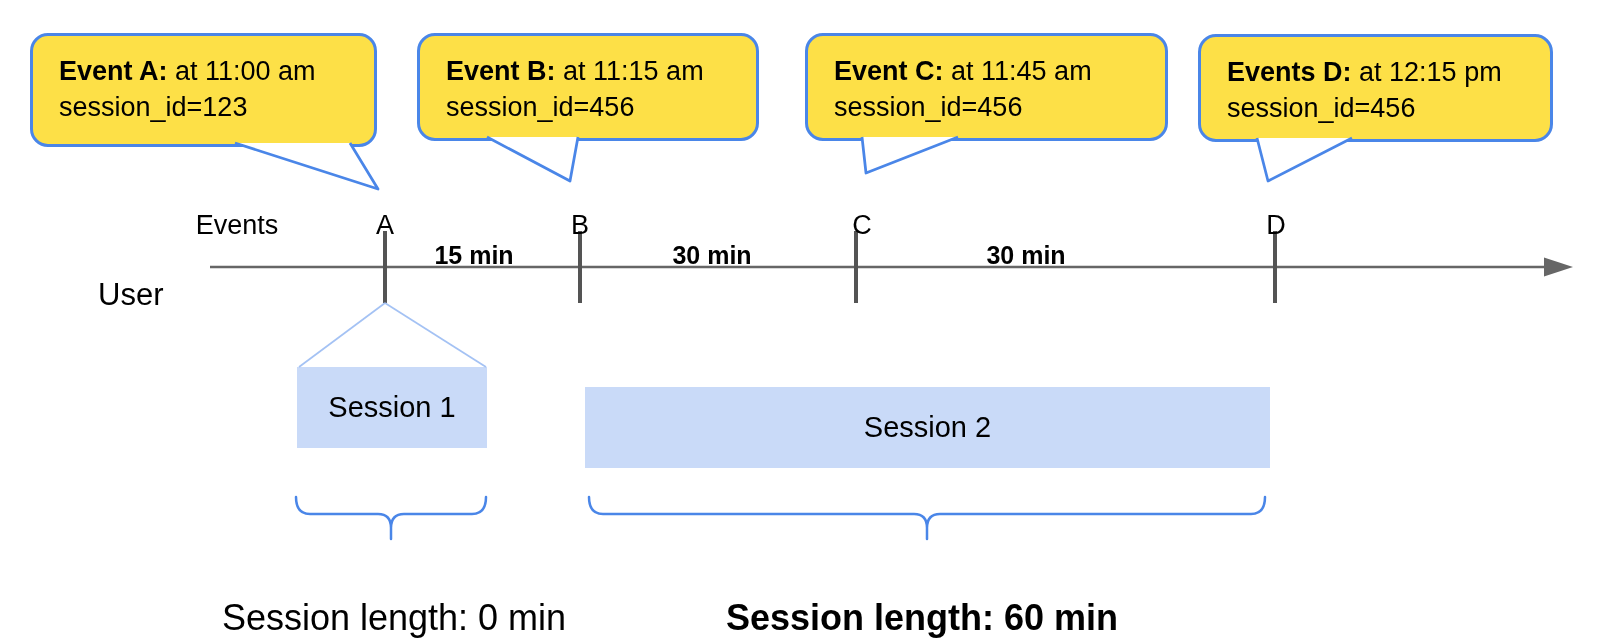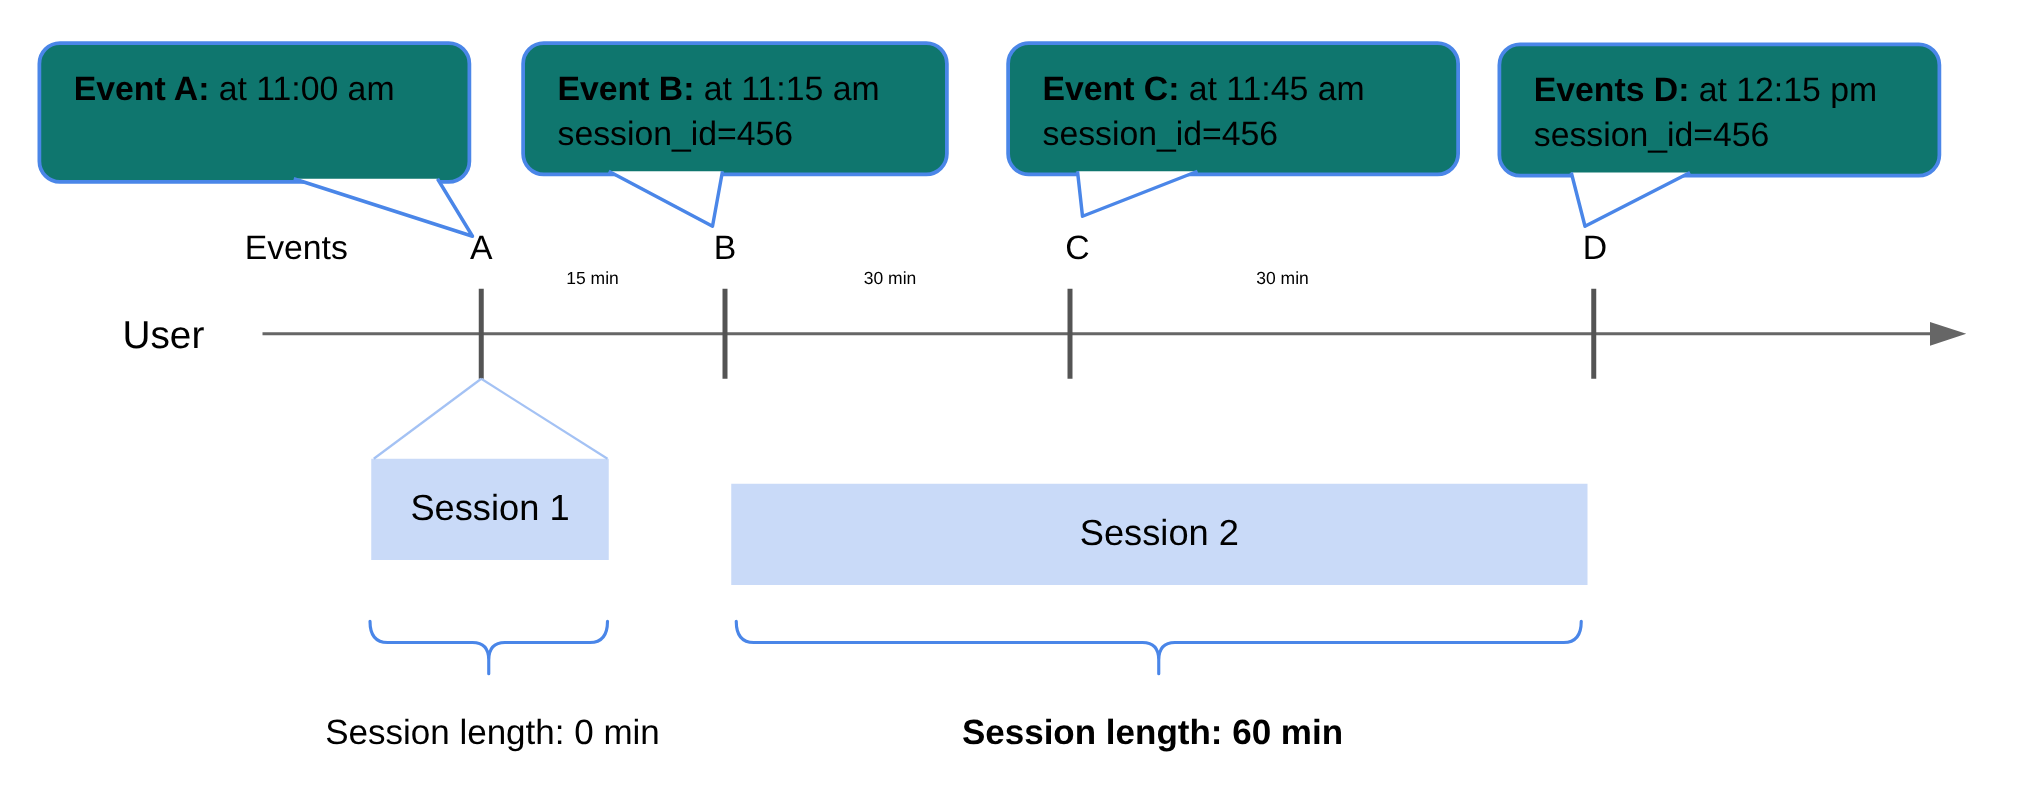--- a/index.html
+++ b/index.html
@@ -8,53 +8,54 @@
     width:1614px;height:642px;
     background:#ffffff;
     font-family:"Liberation Sans", sans-serif;
     color:#000;
     overflow:hidden;
   }
   .bubble{
     position:absolute;
     border:3px solid #4a86e8;
     border-radius:18px;
-    background:#0f766e;
+    background:#fde047;
     box-sizing:border-box;
     padding:17px 24px 0 26px;
     font-size:27px;
     line-height:36px;
     color:#000;
   }
   .bubble b{font-weight:bold;}
   .svg-layer{
     position:absolute;left:0;top:0;width:1614px;height:642px;
     pointer-events:none;
   }
-  .lbl{position:absolute;white-space:nowrap;}
+  .lbl{position:absolute;white-space:nowrap;margin-top:27px;}
   .center{transform:translateX(-50%);}
   .user-label{font-size:31px;}
   .events-label{font-size:27px;}
   .marker{font-size:27px;}
-  .interval{font-size:14px;}
+  .interval{font-size:25px;font-weight:bold;}
   .session-box{
     position:absolute;
     background:#c9daf8;
     display:flex;align-items:center;justify-content:center;
     font-size:29px;
   }
-  .length-label{font-size:28px;}
+  .length-label{font-size:36px;}
 </style>
 </head>
 <body>
 
 <div id="canvas">
 
   <div class="bubble" style="left:30px;top:33px;width:347px;height:114px">
     <div><b>Event A:</b><span> at 11:00 am</span></div>
+    <div>session_id=123</div>
   </div>
 
   <div class="bubble" style="left:417px;top:33px;width:342px;height:108px">
     <div><b>Event B:</b><span> at 11:15 am</span></div>
     <div>session_id=456</div>
   </div>
 
   <div class="bubble" style="left:805px;top:33px;width:363px;height:108px">
     <div><b>Event C:</b><span> at 11:45 am</span></div>
     <div>session_id=456</div>

